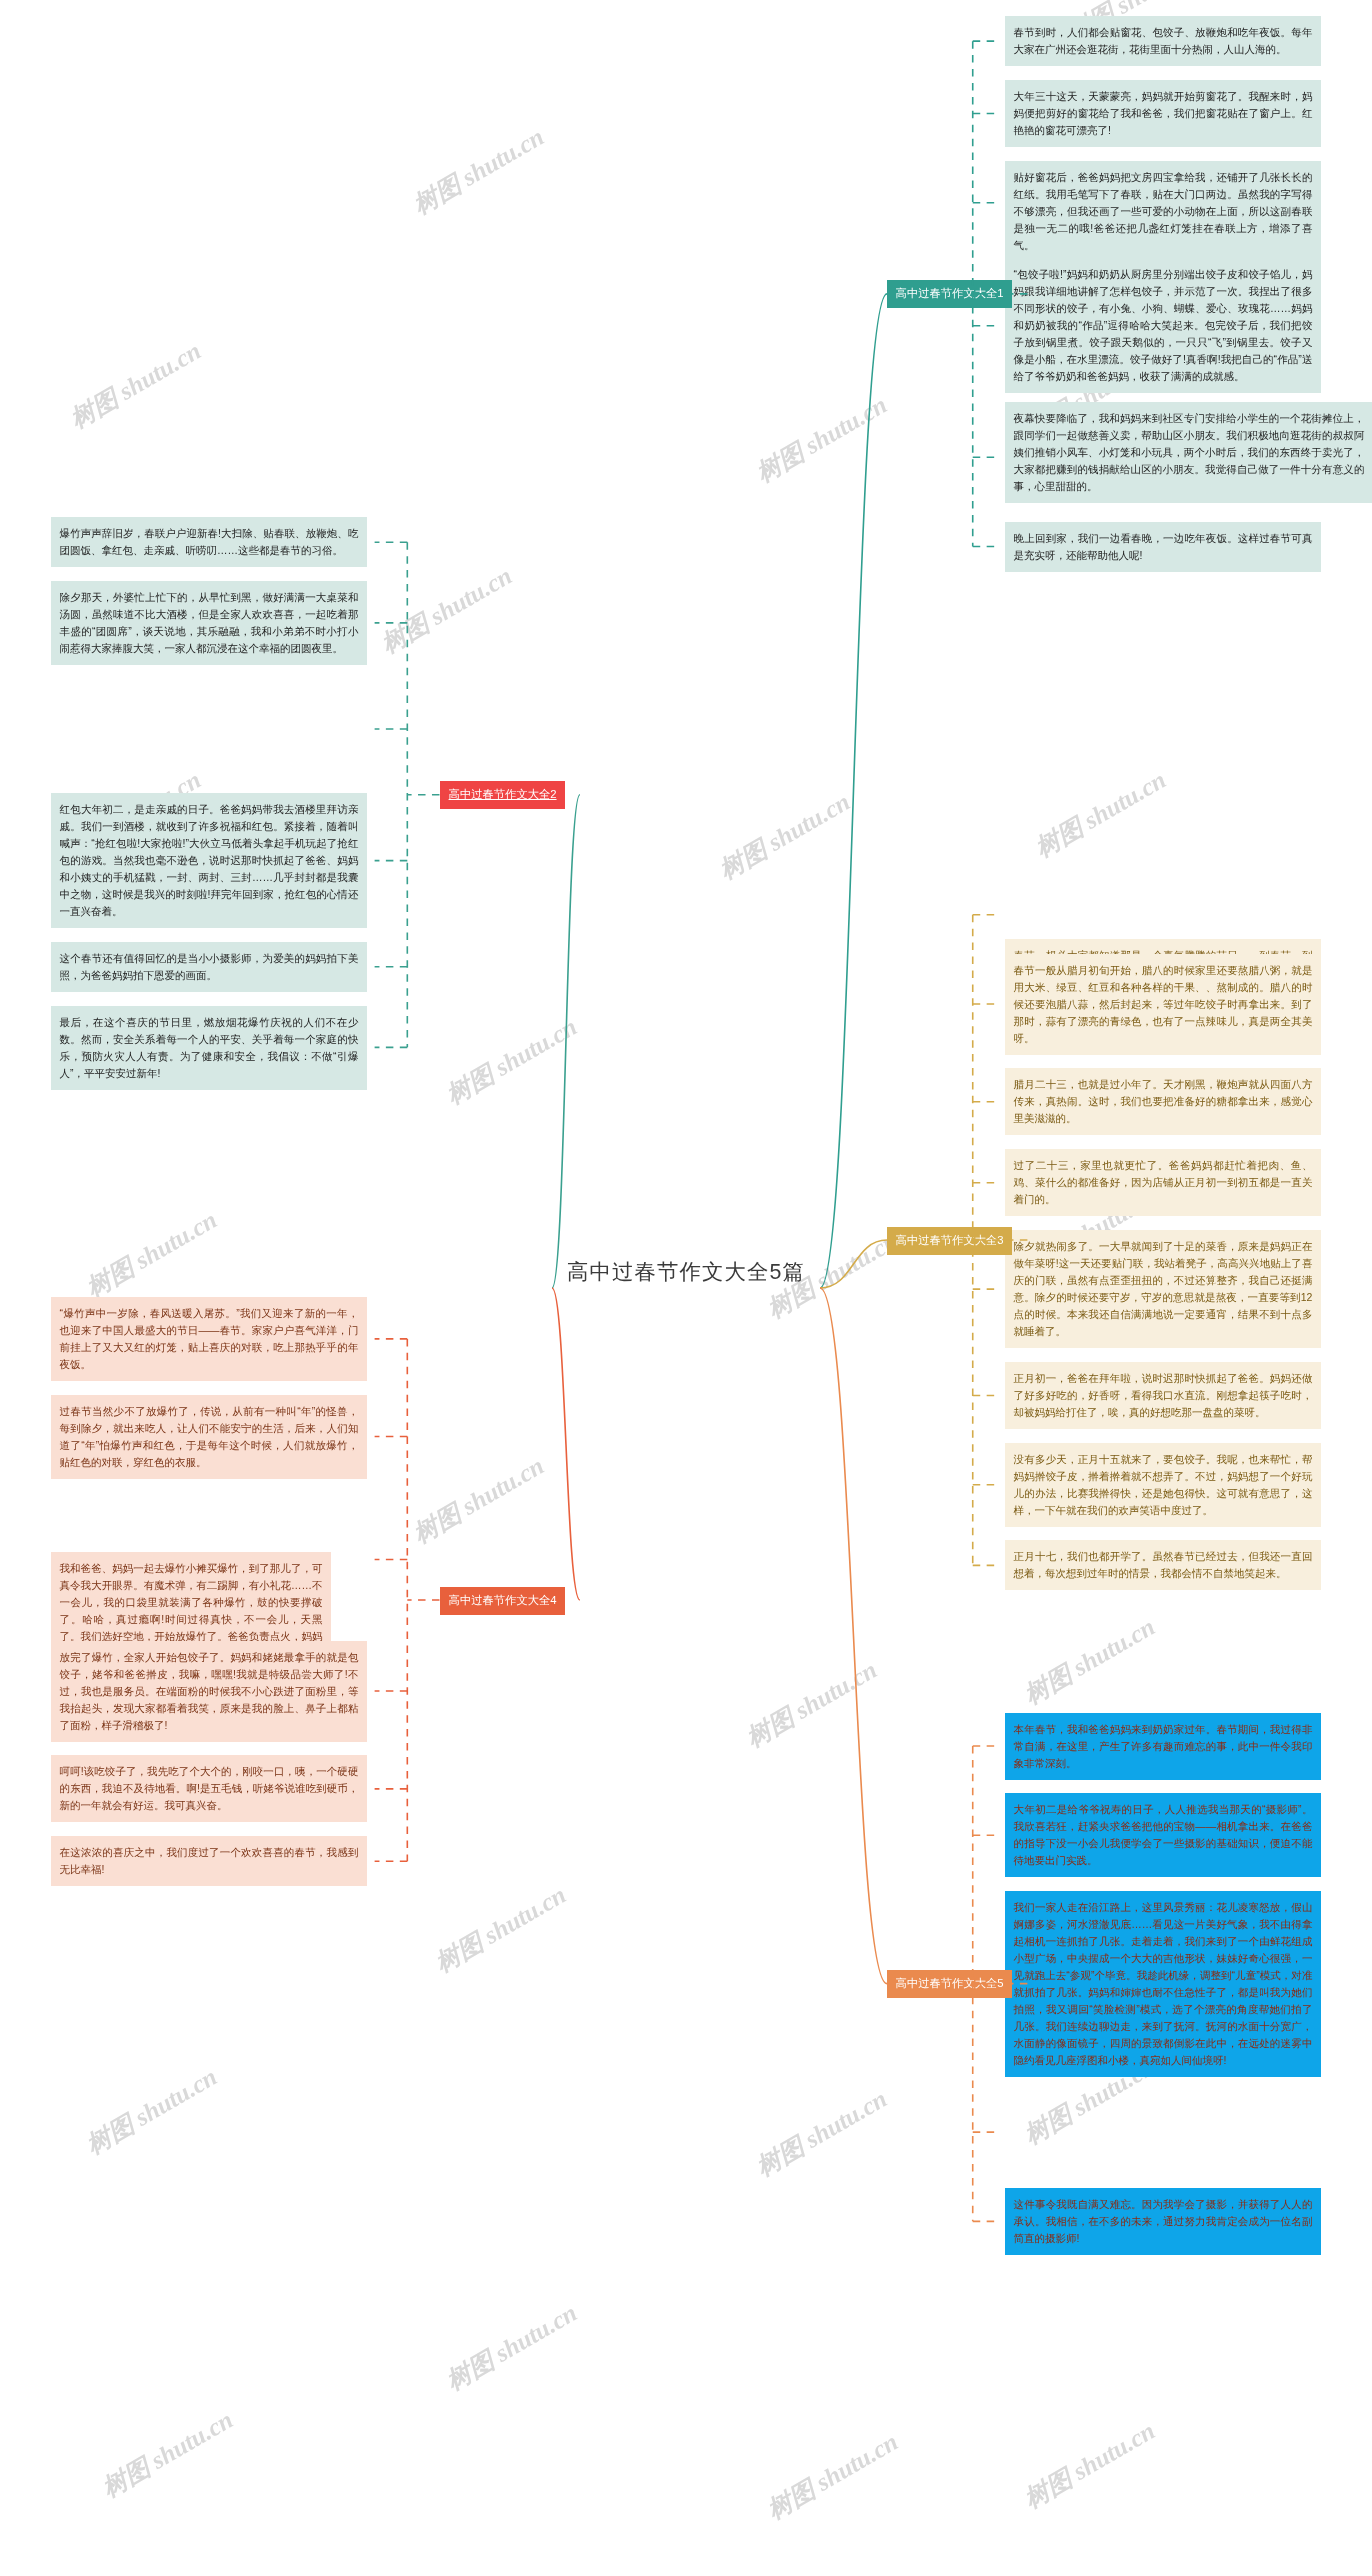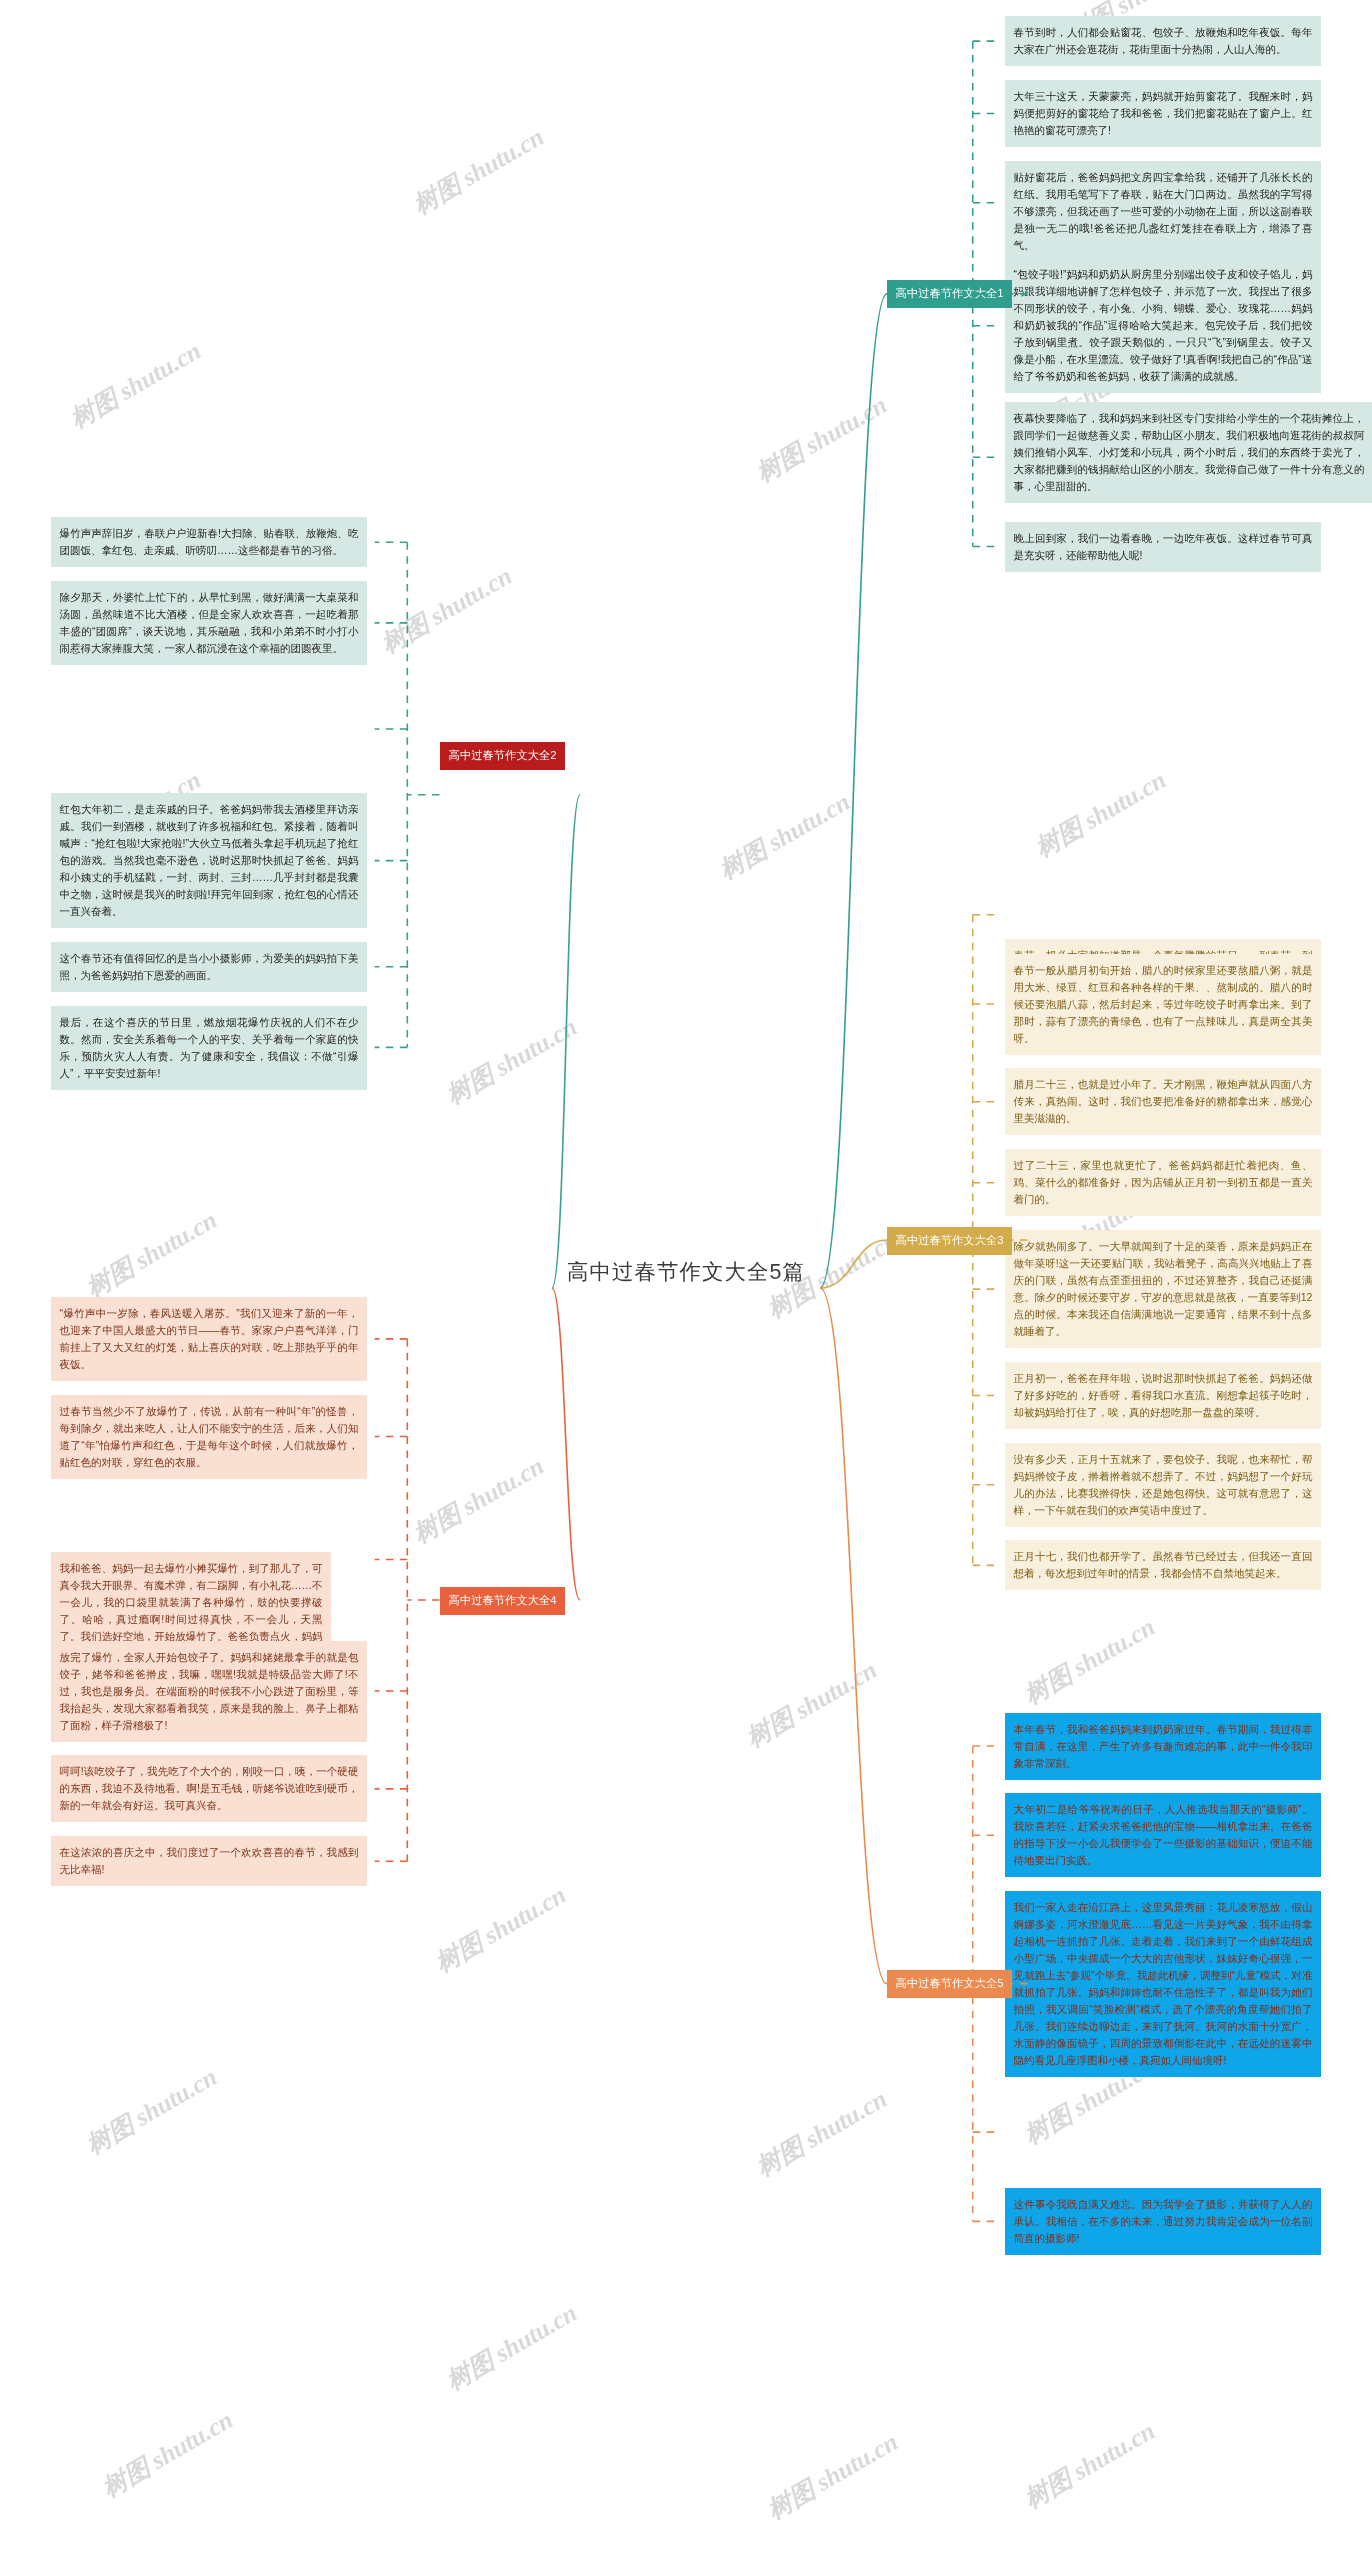--- a/index.html
+++ b/index.html
@@ -155,21 +155,21 @@
     <div class="note t-green" style="left: 1005px; top: 161px; width: 316px; min-height: 84px;">贴好窗花后，爸爸妈妈把文房四宝拿给我，还铺开了几张长长的红纸。我用毛笔写下了春联，贴在大门口两边。虽然我的字写得不够漂亮，但我还画了一些可爱的小动物在上面，所以这副春联是独一无二的哦!爸爸还把几盏红灯笼挂在春联上方，增添了喜气。</div>
     <div class="note t-green" style="left: 1005px; top: 258px; width: 316px; min-height: 135px;">“包饺子啦!”妈妈和奶奶从厨房里分别端出饺子皮和饺子馅儿，妈妈跟我详细地讲解了怎样包饺子，并示范了一次。我捏出了很多不同形状的饺子，有小兔、小狗、蝴蝶、爱心、玫瑰花……妈妈和奶奶被我的“作品”逗得哈哈大笑起来。包完饺子后，我们把饺子放到锅里煮。饺子跟天鹅似的，一只只“飞”到锅里去。饺子又像是小船，在水里漂流。饺子做好了!真香啊!我把自己的“作品”送给了爷爷奶奶和爸爸妈妈，收获了满满的成就感。</div>
     <div class="note t-green" style="left: 1005px; top: 402px; width: 368px; min-height: 101px;">夜幕快要降临了，我和妈妈来到社区专门安排给小学生的一个花街摊位上，跟同学们一起做慈善义卖，帮助山区小朋友。我们积极地向逛花街的叔叔阿姨们推销小风车、小灯笼和小玩具，两个小时后，我们的东西终于卖光了，大家都把赚到的钱捐献给山区的小朋友。我觉得自己做了一件十分有意义的事，心里甜甜的。</div>
     <div class="note t-green" style="left: 1005px; top: 522px; width: 316px; min-height: 50px;">晚上回到家，我们一边看春晚，一边吃年夜饭。这样过春节可真是充实呀，还能帮助他人呢!</div>
     <div class="chip" style="background: rgb(47, 158, 143); left: 887px; top: 280px;">高中过春节作文大全1</div>
     <div class="note t-green" style="left: 51px; top: 517px; width: 316px; min-height: 50px;">爆竹声声辞旧岁，春联户户迎新春!大扫除、贴春联、放鞭炮、吃团圆饭、拿红包、走亲戚、听唠叨……这些都是春节的习俗。</div>
     <div class="note t-green" style="left: 51px; top: 581px; width: 316px; min-height: 84px;">除夕那天，外婆忙上忙下的，从早忙到黑，做好满满一大桌菜和汤圆，虽然味道不比大酒楼，但是全家人欢欢喜喜，一起吃着那丰盛的“团圆席”，谈天说地，其乐融融，我和小弟弟不时小打小闹惹得大家捧腹大笑，一家人都沉浸在这个幸福的团圆夜里。</div>
     <div class="note t-green" style="left: 51px; top: 793px; width: 316px; min-height: 135px;">红包大年初二，是走亲戚的日子。爸爸妈妈带我去酒楼里拜访亲戚。我们一到酒楼，就收到了许多祝福和红包。紧接着，随着叫喊声：“抢红包啦!大家抢啦!”大伙立马低着头拿起手机玩起了抢红包的游戏。当然我也毫不逊色，说时迟那时快抓起了爸爸、妈妈和小姨丈的手机猛戳，一封、两封、三封……几乎封封都是我囊中之物，这时候是我兴的时刻啦!拜完年回到家，抢红包的心情还一直兴奋着。</div>
     <div class="note t-green" style="left: 51px; top: 942px; width: 316px; min-height: 50px;">这个春节还有值得回忆的是当小小摄影师，为爱美的妈妈拍下美照，为爸爸妈妈拍下恩爱的画面。</div>
     <div class="note t-green" style="left: 51px; top: 1006px; width: 316px; min-height: 84px;">最后，在这个喜庆的节日里，燃放烟花爆竹庆祝的人们不在少数。然而，安全关系着每一个人的平安、关乎着每一个家庭的快乐，预防火灾人人有责。为了健康和安全，我倡议：不做“引爆人”，平平安安过新年!</div>
-    <div class="chip" style="background: #b91c1c; left: 440px; top: 742px;">高中过春节作文大全2</div>
+    <div class="chip" style="background: #ef4444; left: 440px; top: 781px; text-decoration: underline;">高中过春节作文大全2</div>
     <div class="note t-orange" style="left: 1005px; top: 939px; width: 316px; min-height: 50px;">春节，想必大家都知道那是一个喜气腾腾的节日。一到春节，到处都张灯结彩。</div>
     <div class="note t-orange" style="left: 1005px; top: 954px; width: 316px; min-height: 101px;">春节一般从腊月初旬开始，腊八的时候家里还要熬腊八粥，就是用大米、绿豆、红豆和各种各样的干果、、熬制成的。腊八的时候还要泡腊八蒜，然后封起来，等过年吃饺子时再拿出来。到了那时，蒜有了漂亮的青绿色，也有了一点辣味儿，真是两全其美呀。</div>
     <div class="note t-orange" style="left: 1005px; top: 1068px; width: 316px; min-height: 67px;">腊月二十三，也就是过小年了。天才刚黑，鞭炮声就从四面八方传来，真热闹。这时，我们也要把准备好的糖都拿出来，感觉心里美滋滋的。</div>
     <div class="note t-orange" style="left: 1005px; top: 1149px; width: 316px; min-height: 67px;">过了二十三，家里也就更忙了。爸爸妈妈都赶忙着把肉、鱼、鸡、菜什么的都准备好，因为店铺从正月初一到初五都是一直关着门的。</div>
     <div class="note t-orange" style="left: 1005px; top: 1230px; width: 316px; min-height: 118px;">除夕就热闹多了。一大早就闻到了十足的菜香，原来是妈妈正在做年菜呀!这一天还要贴门联，我站着凳子，高高兴兴地贴上了喜庆的门联，虽然有点歪歪扭扭的，不过还算整齐，我自己还挺满意。除夕的时候还要守岁，守岁的意思就是熬夜，一直要等到12点的时候。本来我还自信满满地说一定要通宵，结果不到十点多就睡着了。</div>
     <div class="note t-orange" style="left: 1005px; top: 1362px; width: 316px; min-height: 67px;">正月初一，爸爸在拜年啦，说时迟那时快抓起了爸爸。妈妈还做了好多好吃的，好香呀，看得我口水直流。刚想拿起筷子吃时，却被妈妈给打住了，唉，真的好想吃那一盘盘的菜呀。</div>
     <div class="note t-orange" style="left: 1005px; top: 1443px; width: 316px; min-height: 84px;">没有多少天，正月十五就来了，要包饺子。我呢，也来帮忙，帮妈妈擀饺子皮，擀着擀着就不想弄了。不过，妈妈想了一个好玩儿的办法，比赛我擀得快，还是她包得快。这可就有意思了，这样，一下午就在我们的欢声笑语中度过了。</div>
     <div class="note t-orange" style="left: 1005px; top: 1540px; width: 316px; min-height: 50px;">正月十七，我们也都开学了。虽然春节已经过去，但我还一直回想着，每次想到过年时的情景，我都会情不自禁地笑起来。</div>
     <div class="chip" style="background: rgb(212, 171, 74); left: 887px; top: 1227px;">高中过春节作文大全3</div>
     <div class="note t-red" style="left: 51px; top: 1297px; width: 316px; min-height: 84px;">“爆竹声中一岁除，春风送暖入屠苏。”我们又迎来了新的一年，也迎来了中国人最盛大的节日——春节。家家户户喜气洋洋，门前挂上了又大又红的灯笼，贴上喜庆的对联，吃上那热乎乎的年夜饭。</div>

